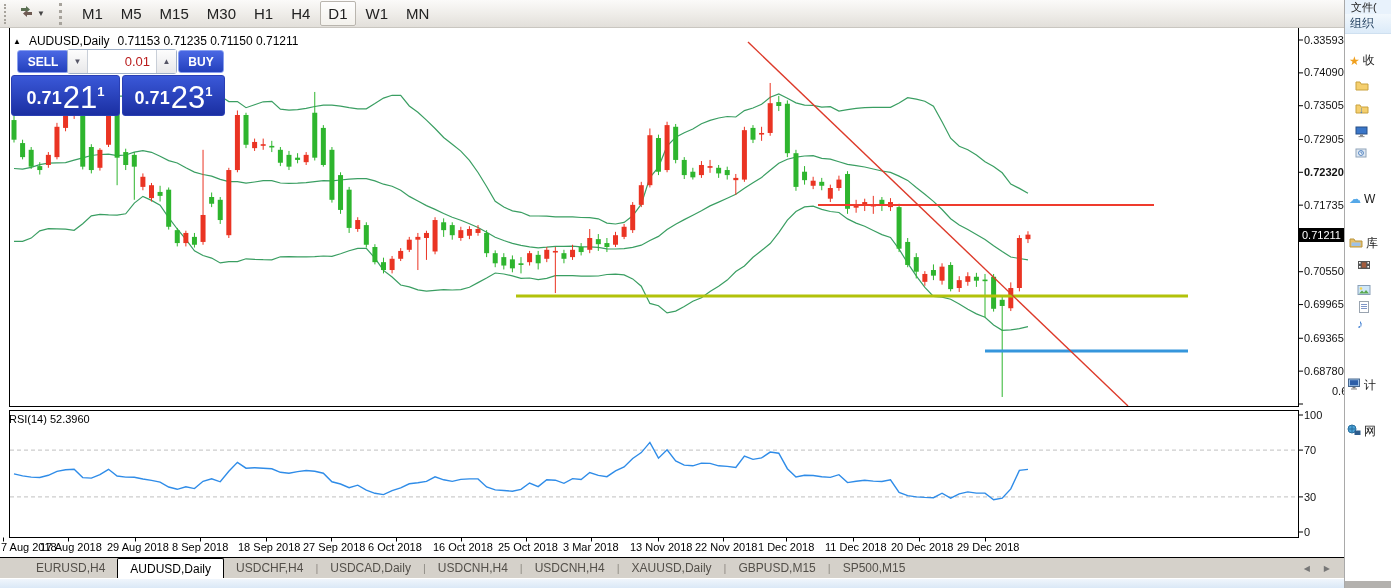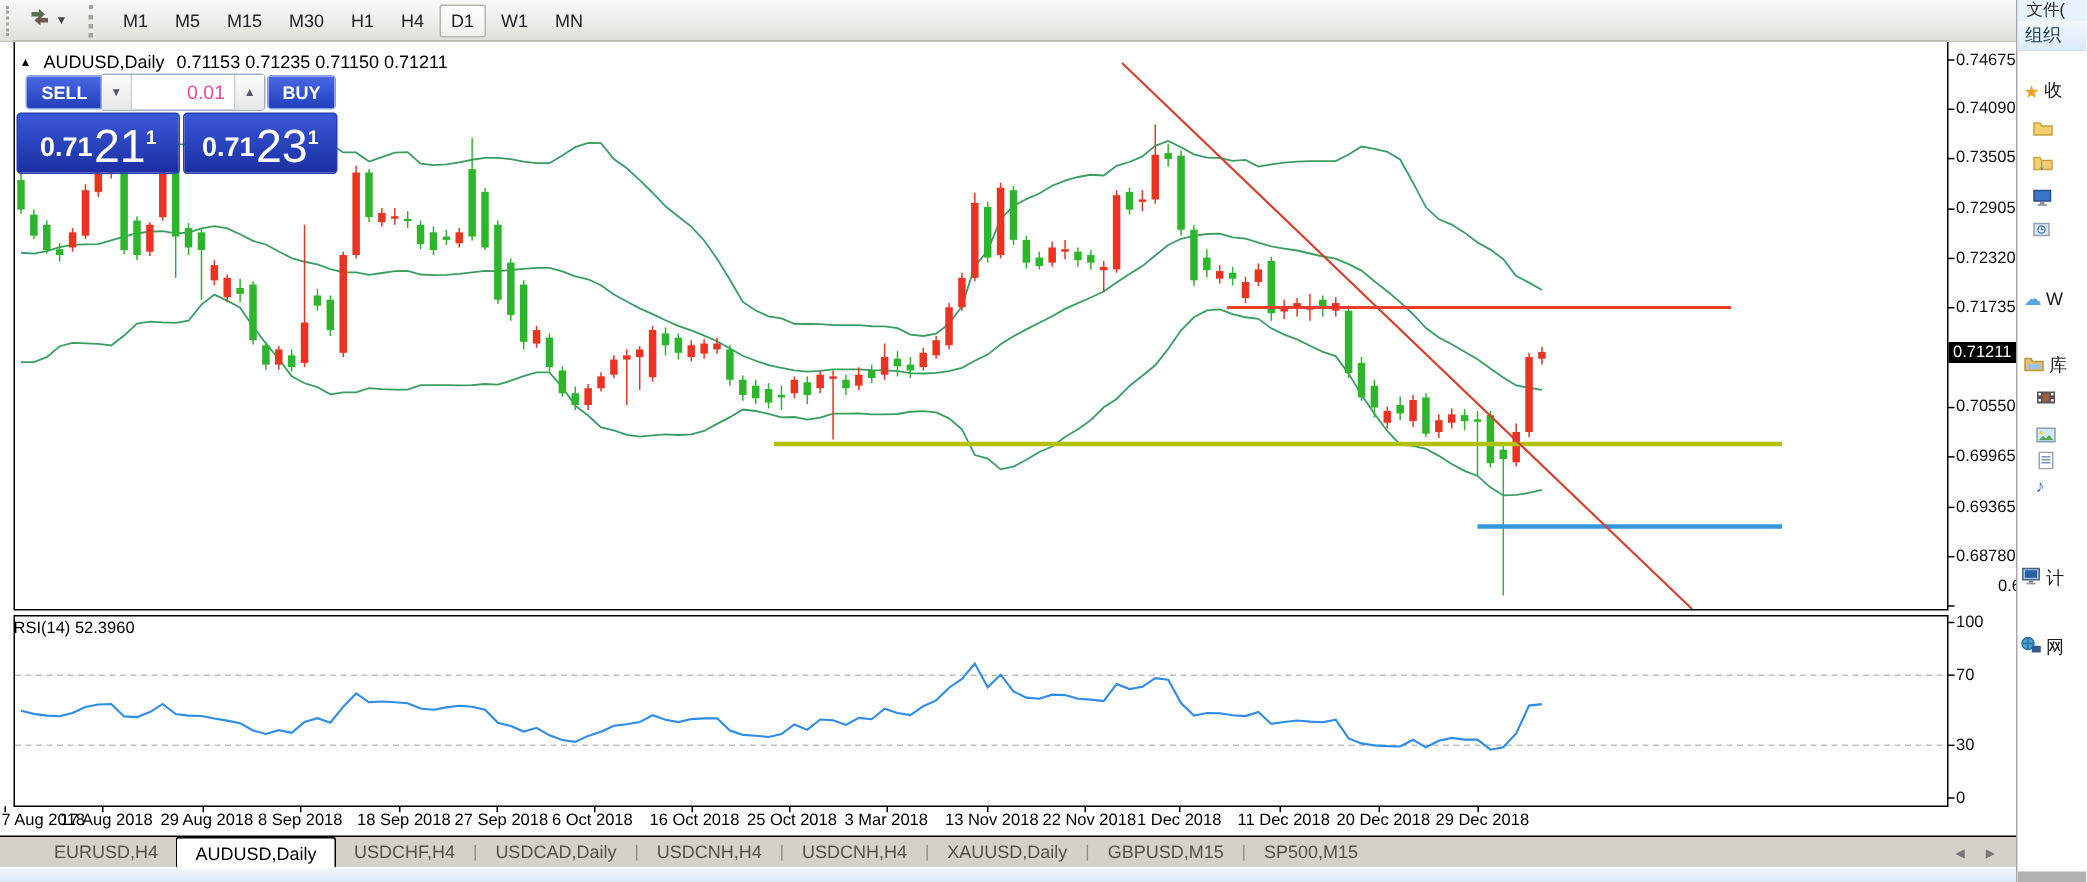--- a/index.html
+++ b/index.html
@@ -6,38 +6,38 @@
   .screen{position:relative;width:1391px;height:588px;overflow:hidden;
     font-family:"Liberation Sans",sans-serif;background:#fff;}
   
   .toolbar{position:absolute;left:0;top:0;width:1344px;height:27px;
     background:linear-gradient(#fbfaf9,#eeece8 55%,#e2dfda);border-bottom:1px solid #c9c6c0;
     display:flex;align-items:center;z-index:6;}
   .grip{width:4px;height:20px;margin:0 4px;border-left:2px dotted #a7a39c;}
   .grip.tall{height:22px;border-left:3px dotted #a7a39c;margin:0 7px 0 10px;}
   .tool-icon-btn{display:flex;align-items:center;gap:2px;padding:2px 4px;border-radius:2px;}
   .caret{font-size:8px;color:#444;}
-  .tf-btn{font-size:12px;color:#222;padding:3px 7px;margin:0 1px;border:1px solid transparent;border-radius:2px;}
+  .tf-btn{font-size:15px;color:#222;padding:3px 7px;margin:0 1px;border:1px solid transparent;border-radius:2px;}
   .tf-btn.active{background:linear-gradient(#fefefe,#f3f1ec);border:1px solid #b9b5ae;}
   
   #chart-svg{position:absolute;left:0;top:0;z-index:1;}
   .chart-title{position:absolute;left:13px;top:34px;z-index:3;font-size:12px;color:#000;display:flex;gap:8px;align-items:center;}
   .chart-title .tri{font-size:8px;}
   
   .oneclick{position:absolute;left:11px;top:47px;width:212px;height:64px;z-index:4;}
   .blue-box{position:absolute;background:linear-gradient(#3a58d8,#1b2fa2);border:1px solid #2a3fb4;border-radius:3px;}
   .btn-trade{position:absolute;background:linear-gradient(#4a68e4,#2340bc);border:1px solid #8fa6f2;
     border:1px solid #89a0ef;border-radius:3px;color:#fff;font-size:12px;font-weight:bold;
     display:flex;align-items:center;justify-content:center;z-index:2;}
   .spinner{position:absolute;left:56px;top:2px;width:108px;height:23px;background:#fff;
     border:1px solid #9fb0c8;border-radius:3px;display:flex;z-index:2;}
   .spin-btn{width:19px;background:linear-gradient(#fdfdfd,#e8e8ea);border-right:1px solid #c9cfd8;
     display:flex;align-items:center;justify-content:center;font-size:8px;color:#556;}
   .spin-btn.up{border-right:none;border-left:1px solid #c9cfd8;}
-  .spin-val{flex:1;font-size:13px;color:#ec4899;display:flex;align-items:center;justify-content:flex-end;padding-right:6px;}
+  .spin-val{flex:1;font-size:13px;color:#b91c1c;display:flex;align-items:center;justify-content:flex-end;padding-right:6px;}
   .price-box{display:flex;align-items:flex-end;justify-content:center;color:#fff;padding-bottom:3px;}
   .price-prefix{font-size:18px;font-weight:bold;margin-bottom:3px;}
   .price-big{font-size:31px;font-weight:400;line-height:28px;margin-left:1px;}
   .price-sup{font-size:13px;font-weight:bold;margin-bottom:13px;}
   
   .axis-label{position:absolute;left:1304px;font-size:11px;color:#111;z-index:2;}
   .rsi-axis-label{position:absolute;left:1304px;font-size:11px;color:#111;z-index:2;}
   .price-badge{position:absolute;left:1299px;width:44px;height:14px;background:#000;color:#fff;
     font-size:11px;line-height:14px;padding-left:3px;z-index:3;}
   .rsi-label{position:absolute;left:9px;top:413px;font-size:11px;color:#000;z-index:3;}
@@ -411,25 +411,25 @@
       <span class="price-big">23</span>
       <span class="price-sup">1</span>
     </div>
   </div>
 
   <div class="rsi-label">RSI(14) 52.3960</div>
 
   <div class="price-badge" id="price-badge" style="top: 227.583px;">0.71211</div>
 
   <div id="axis-labels">
-      <div class="axis-label" style="top: 33.5px;">0.74675</div>
+      <div class="axis-label" style="top: 33.5px;">0.33593</div>
       <div class="axis-label" style="top: 66.3611px;">0.74090</div>
       <div class="axis-label" style="top: 99.2222px;">0.73505</div>
       <div class="axis-label" style="top: 132.926px;">0.72905</div>
-      <div class="axis-label" style="top: 165.787px;">0.72320</div>
+      <div class="axis-label" style="top: 165.787px; font-weight: bold;">0.72320</div>
       <div class="axis-label" style="top: 198.648px;">0.71735</div>
       <div class="axis-label" style="top: 265.213px;">0.70550</div>
       <div class="axis-label" style="top: 298.074px;">0.69965</div>
       <div class="axis-label" style="top: 331.778px;">0.69365</div>
       <div class="axis-label" style="top: 364.639px;">0.68780</div>
       <div class="axis-label" style="top: 385px; margin-left: 28px;">0.68195</div>
     </div>
   <div id="rsi-axis-labels">
       <div class="rsi-axis-label" style="top: 409px;">100</div>
       <div class="rsi-axis-label" style="top: 444.1px;">70</div>

